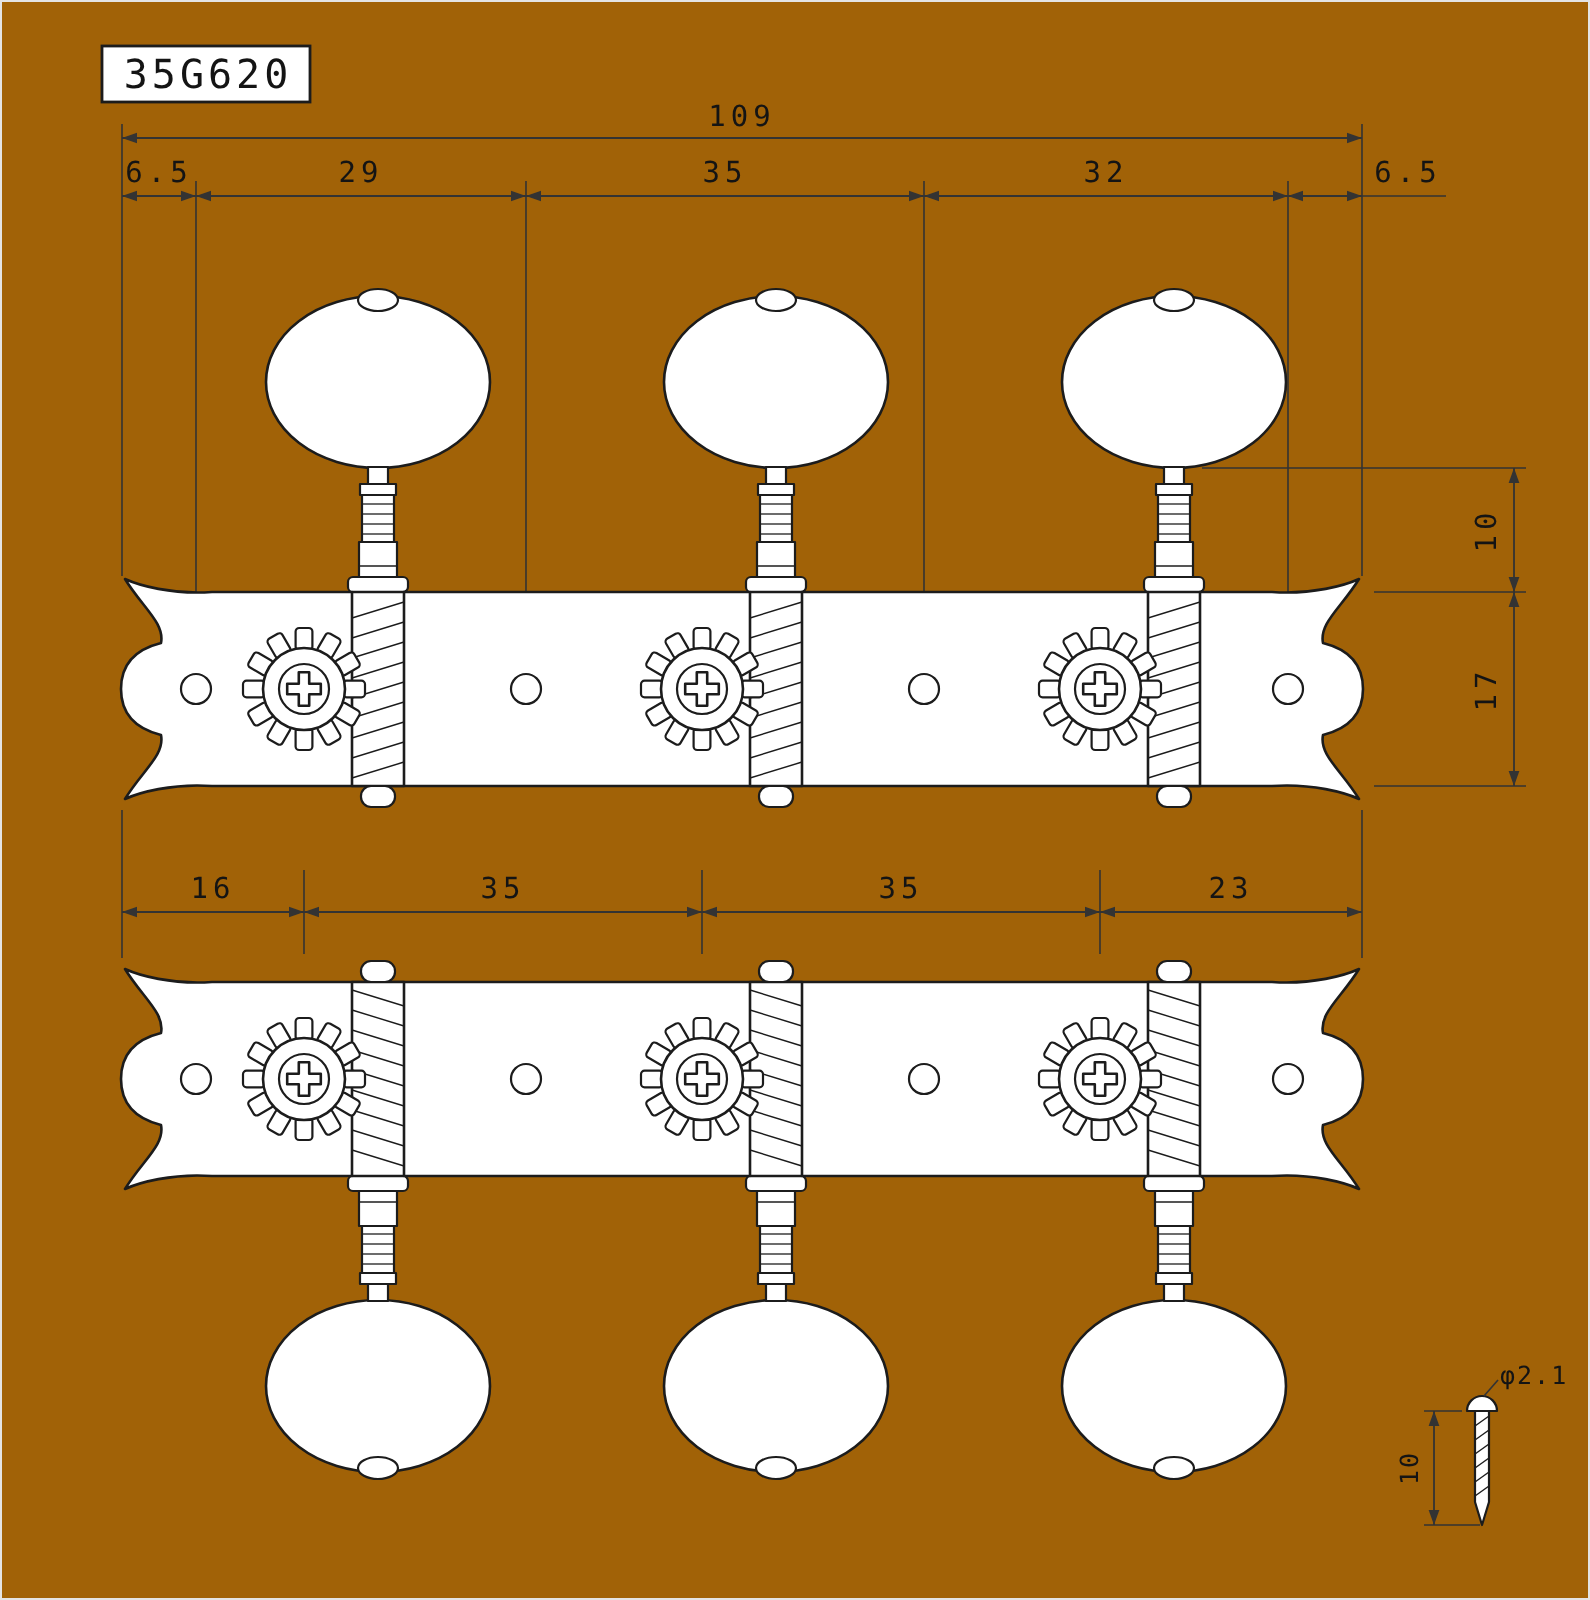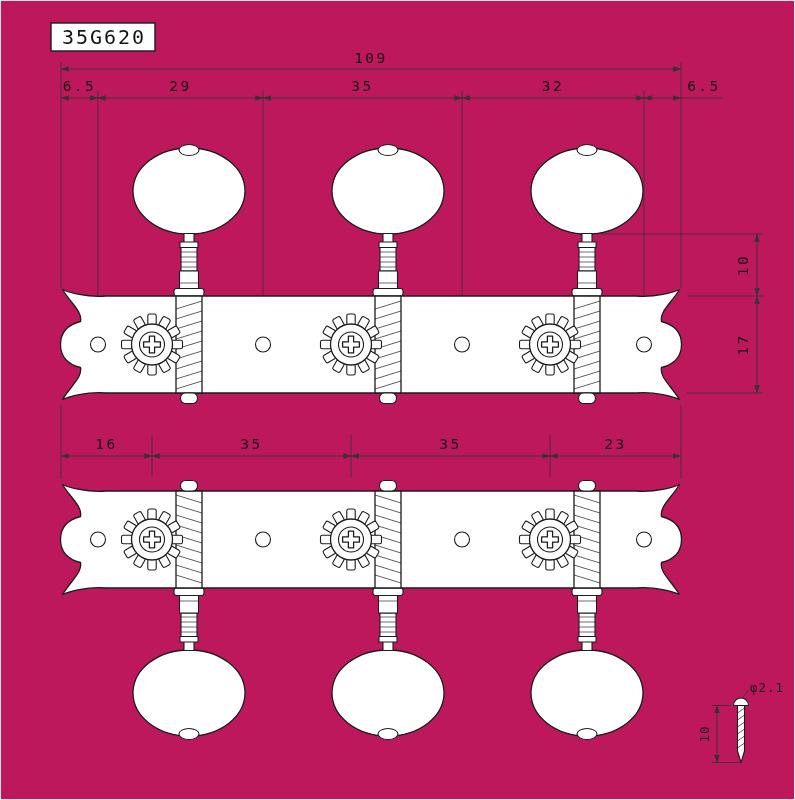--- a/index.html
+++ b/index.html
@@ -1,16 +1,16 @@
 <!DOCTYPE html>
 <html><head>
 <meta charset="utf-8">
 <style>
   html,body{margin:0;padding:0;background:#fff;}
-  .canvas{position:relative;width:795px;height:800px;background:#be185d;
+  .canvas{position:relative;width:795px;height:800px;background:#a16207;
           border:1px solid #e4e4e4;box-sizing:border-box;
           font-family:"DejaVu Sans Mono", monospace;}
   svg{display:block;}
   .ol{fill:#ffffff;stroke:#1c1c1c;stroke-width:1.3;stroke-linejoin:round;}
   .t11{stroke-width:1.1;}
   .fine{stroke:#1c1c1c;stroke-width:0.65;fill:none;}
   .hatch line{stroke:#1c1c1c;stroke-width:0.7;}
   .ext{stroke:#333;stroke-width:0.8;fill:none;}
   .dim{stroke:#333;stroke-width:0.9;fill:none;}
   .dimtxt{font-family:"DejaVu Sans Mono", monospace;font-size:14.5px;

